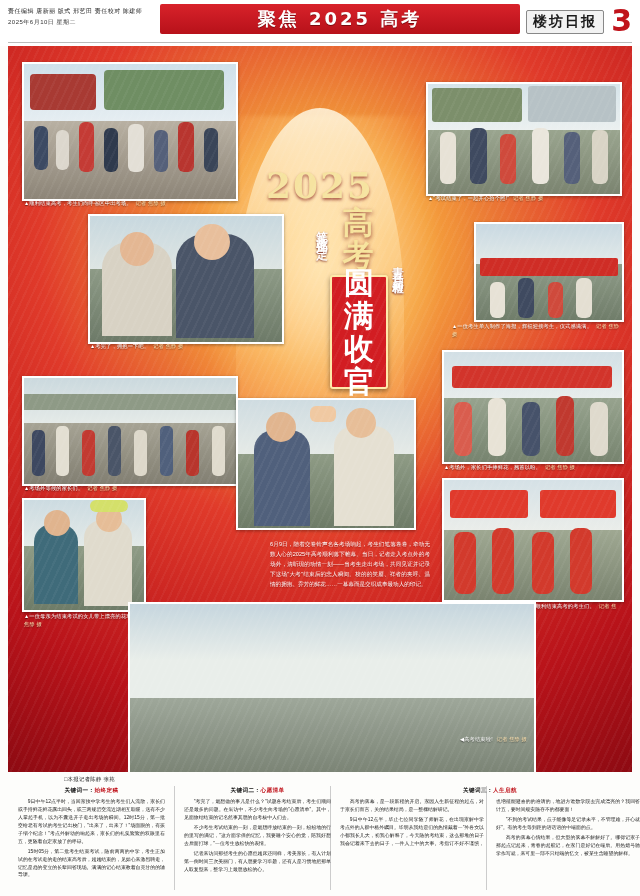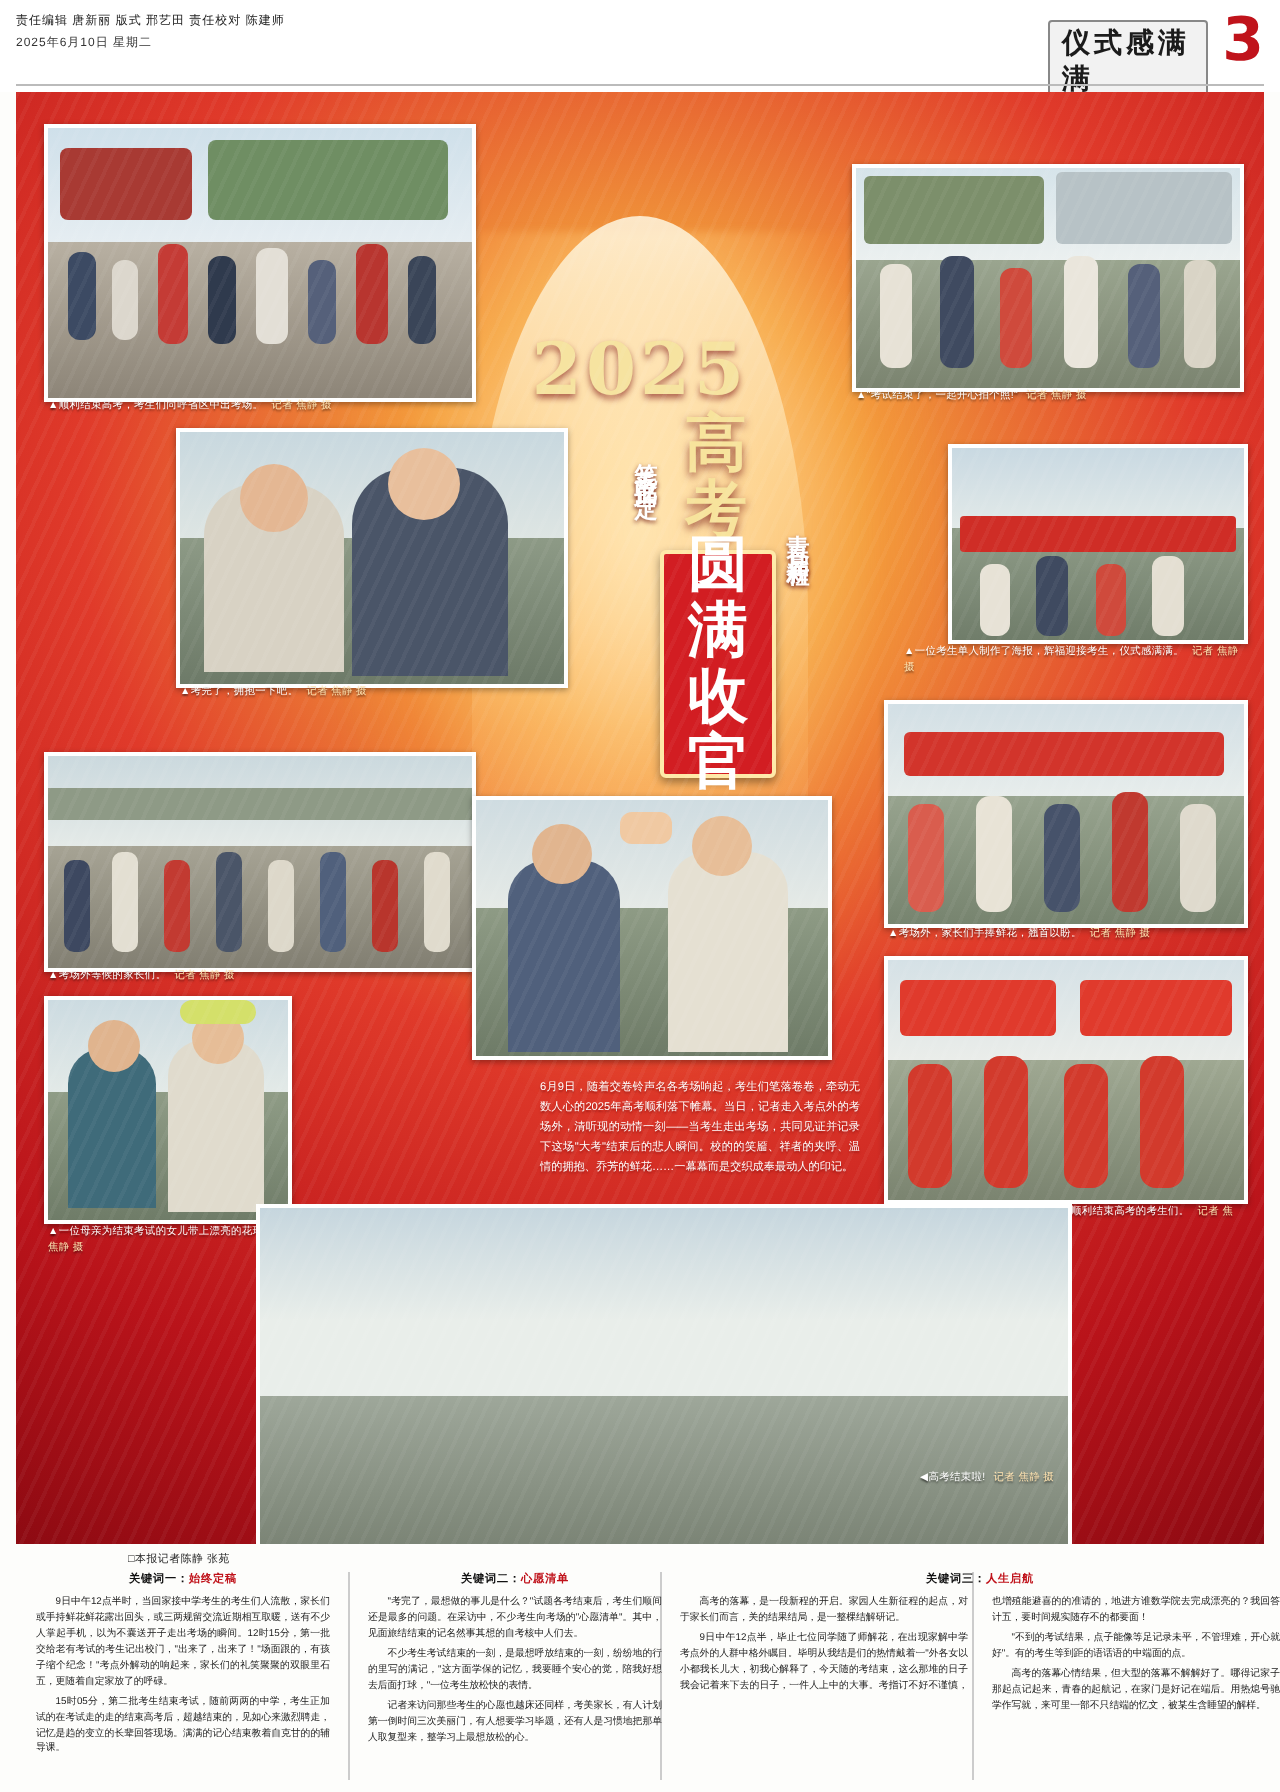--- a/index.html
+++ b/index.html
@@ -164,22 +164,25 @@
 </head>
 <body>
 
 <div class="page">
 
   <div class="masthead">
     <div class="mast-left">
       <div class="row1">责任编辑  唐新丽   版式  邢艺田   责任校对  陈建师</div>
       <div class="row2">2025年6月10日   星期二</div>
     </div>
+    <div class="mast-banner">
+      <span>聚焦 2025 高考</span>
+    </div>
     <div class="mast-right">
-      <div class="paper-name">仪式感满满</div>
+      <div class="paper-name">楼坊日报</div>
       <div class="page-no">3</div>
     </div>
     <div class="mast-rule"></div>
   </div>
 
   <div class="feature">
     <div class="glow"></div>
     <div class="torch"></div>
 
     <div class="ph" style="left:14px;top:16px;width:212px;height:135px;">

